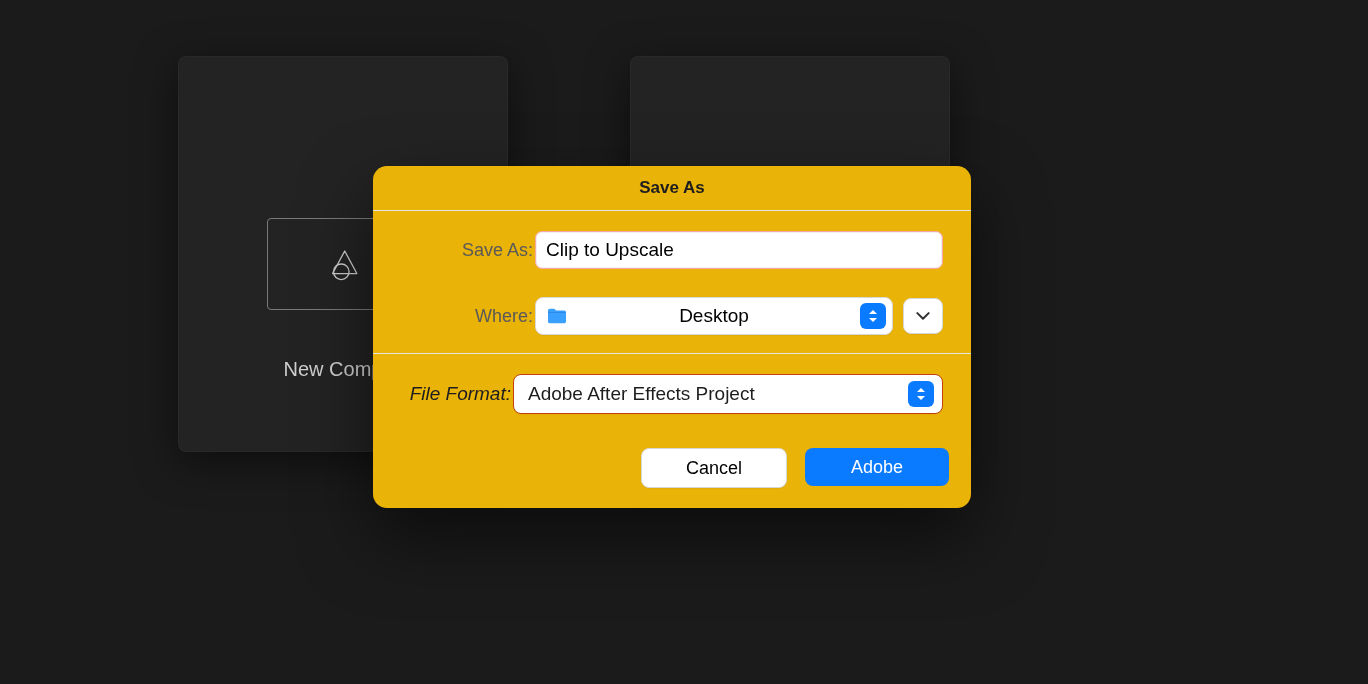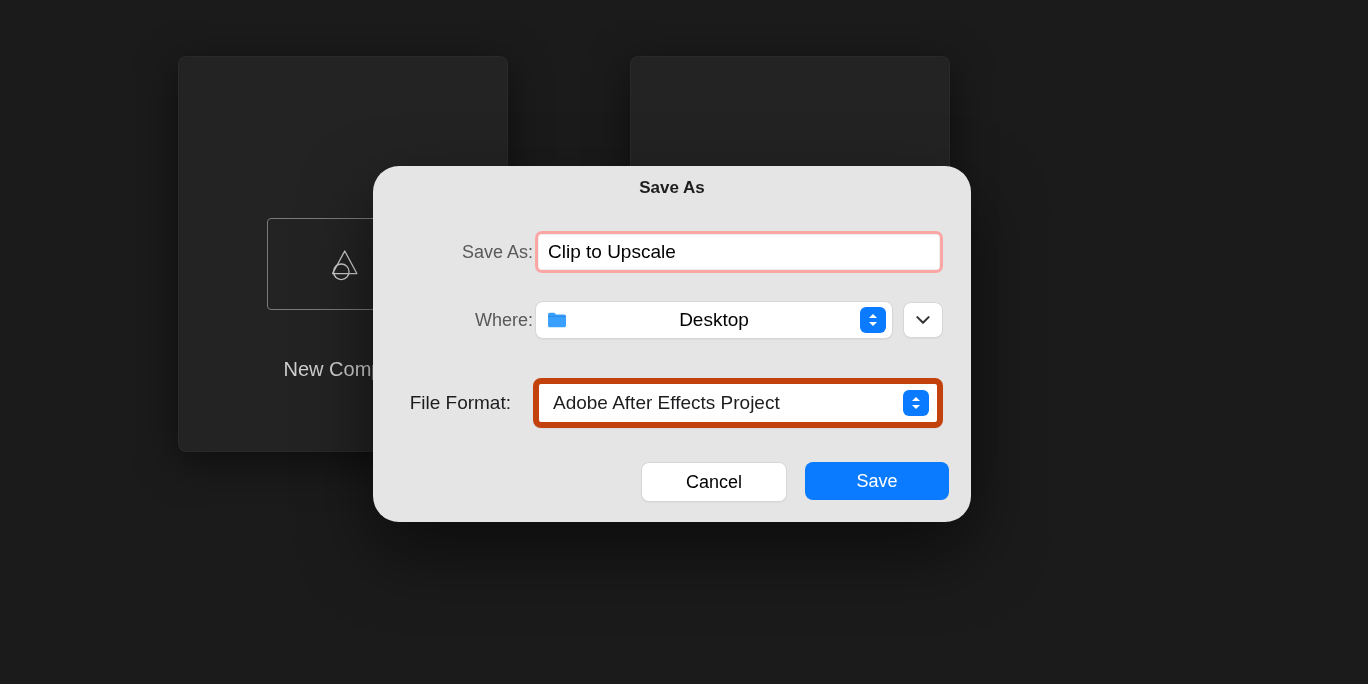--- a/index.html
+++ b/index.html
@@ -55,22 +55,22 @@
     font-size: 20px;
     font-weight: 400;
   }
 
   
   .dialog {
     position: absolute;
     left: 373px;
     top: 166px;
     width: 598px;
-    background: #e5e5e5;
-    border-radius: 26px;
+    background: #eab308;
+    border-radius: 14px;
     box-shadow: 0 30px 70px rgba(0,0,0,0.55);
     overflow: hidden;
     color: #1d1d1f;
   }
   .dialog-title {
     height: 44px;
     line-height: 44px;
     text-align: center;
     font-size: 17px;
     font-weight: 600;
@@ -95,26 +95,27 @@
   .row-label {
     flex: 0 0 132px;
     text-align: right;
     font-size: 18px;
     color: #595959;
   }
   .row-label.dark {
     color: #1d1d1f;
     font-size: 19px;
     flex: 0 0 110px;
+    font-style: italic;
   }
 
   .text-input {
     flex: 1;
     height: 36px;
-    border: 3px solid #fca5a5;
+    border: 1px solid #fca5a5;
     border-radius: 7px;
     font-size: 19px;
     padding: 0 10px;
     outline: none;
     color: #000;
     background: #fff;
     box-shadow: 0 0 0 1px rgba(0,0,0,0.06) inset;
   }
 
   .where-wrap {
@@ -164,28 +165,27 @@
     background: #fff;
     display: flex;
     align-items: center;
     justify-content: center;
     box-shadow: 0 1px 1px rgba(0,0,0,0.04);
   }
 
   .format-select {
     flex: 1;
     height: 38px;
-    border: 6px solid #c2410c;
+    border: 1px solid #c2410c;
     border-radius: 8px;
     background: #fff;
     display: flex;
     align-items: center;
     padding: 0 8px 0 14px;
     box-shadow: 0 1px 1px rgba(0,0,0,0.04);
-    margin-left: 20px;
   }
   .format-text {
     flex: 1;
     font-size: 19px;
     text-align: left;
   }
 
   .dialog-footer {
     padding: 16px 22px 20px 22px;
     display: flex;
@@ -282,17 +282,17 @@
         </span>
       </div>
     </div>
   </div>
 
   <div class="dialog-footer">
     <div class="btn secondary">
       <span>Cancel</span>
     </div>
     <div class="btn primary">
-      <span>Save</span>
+      <span>Adobe</span>
     </div>
   </div>
 
 </div>
 
 </body></html>

